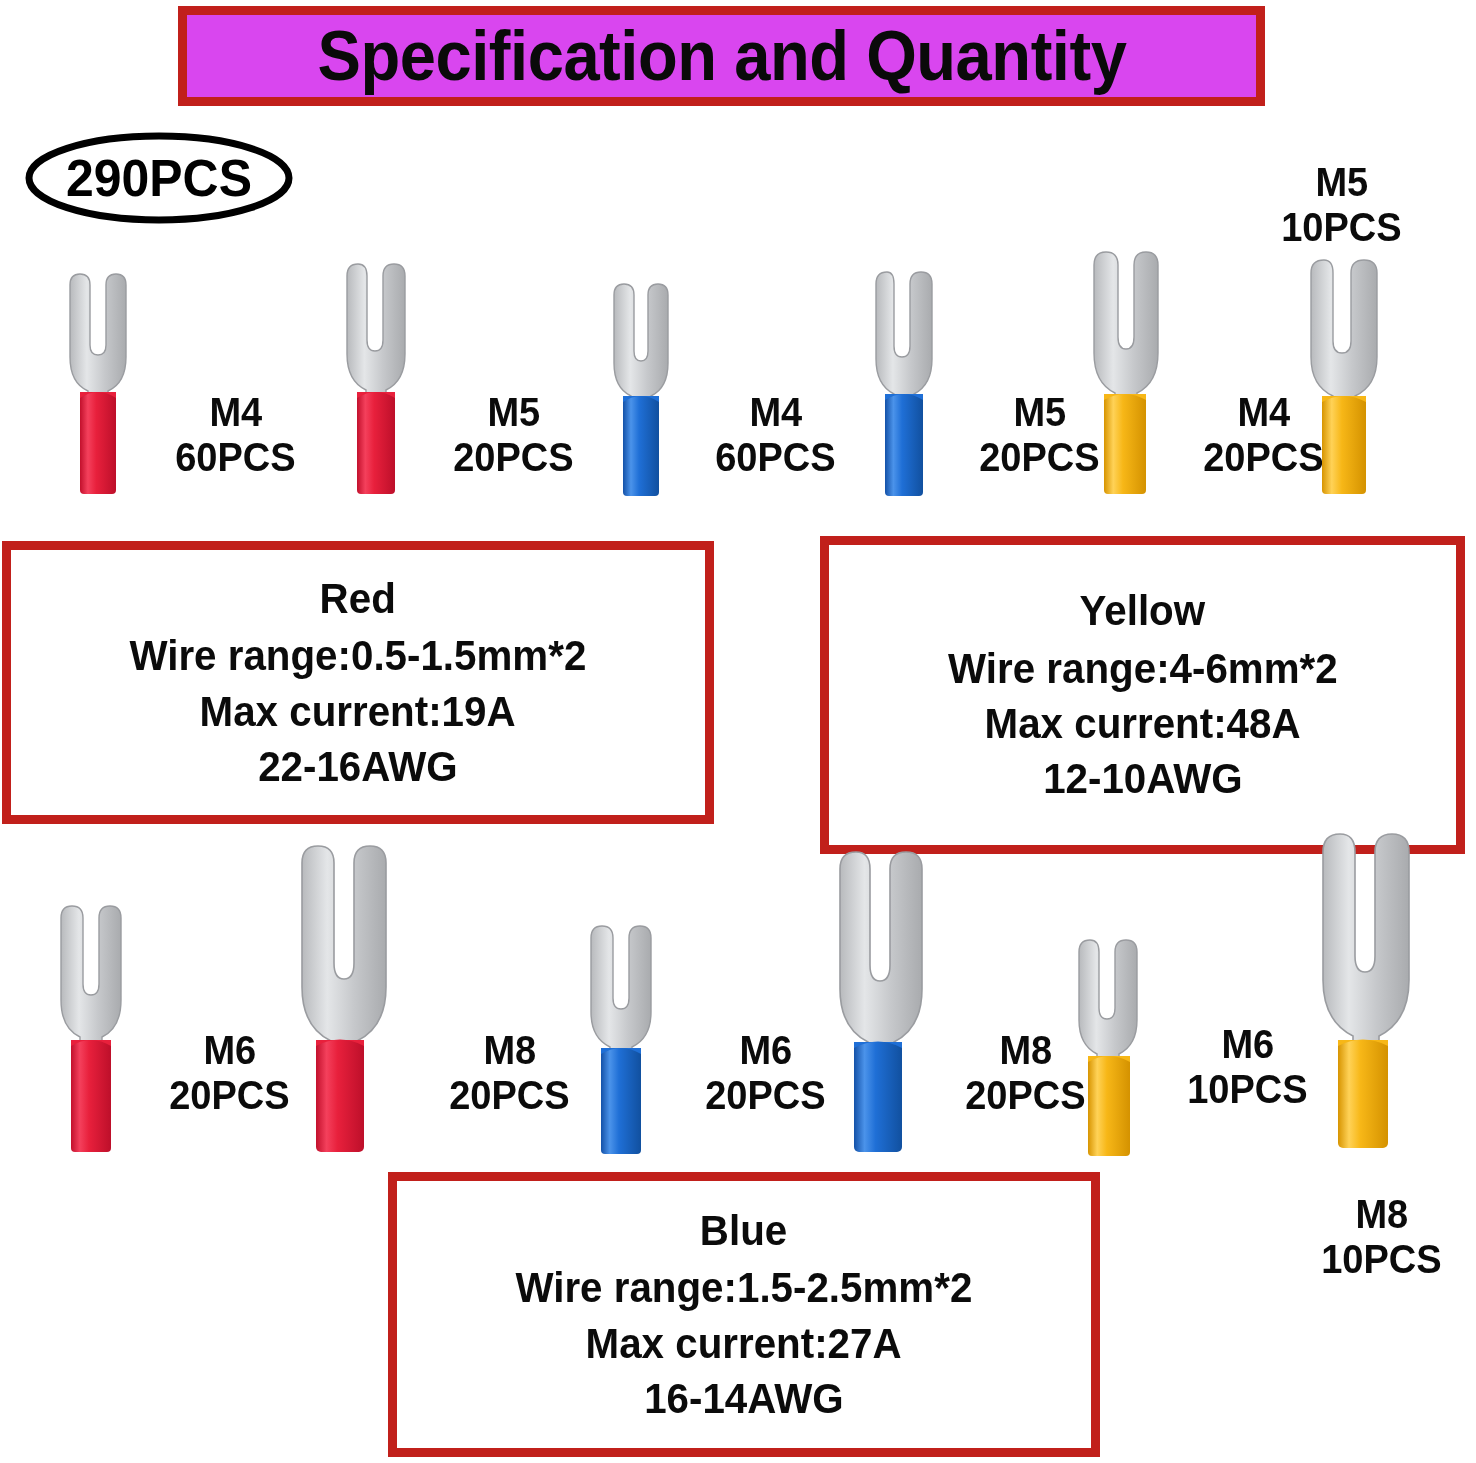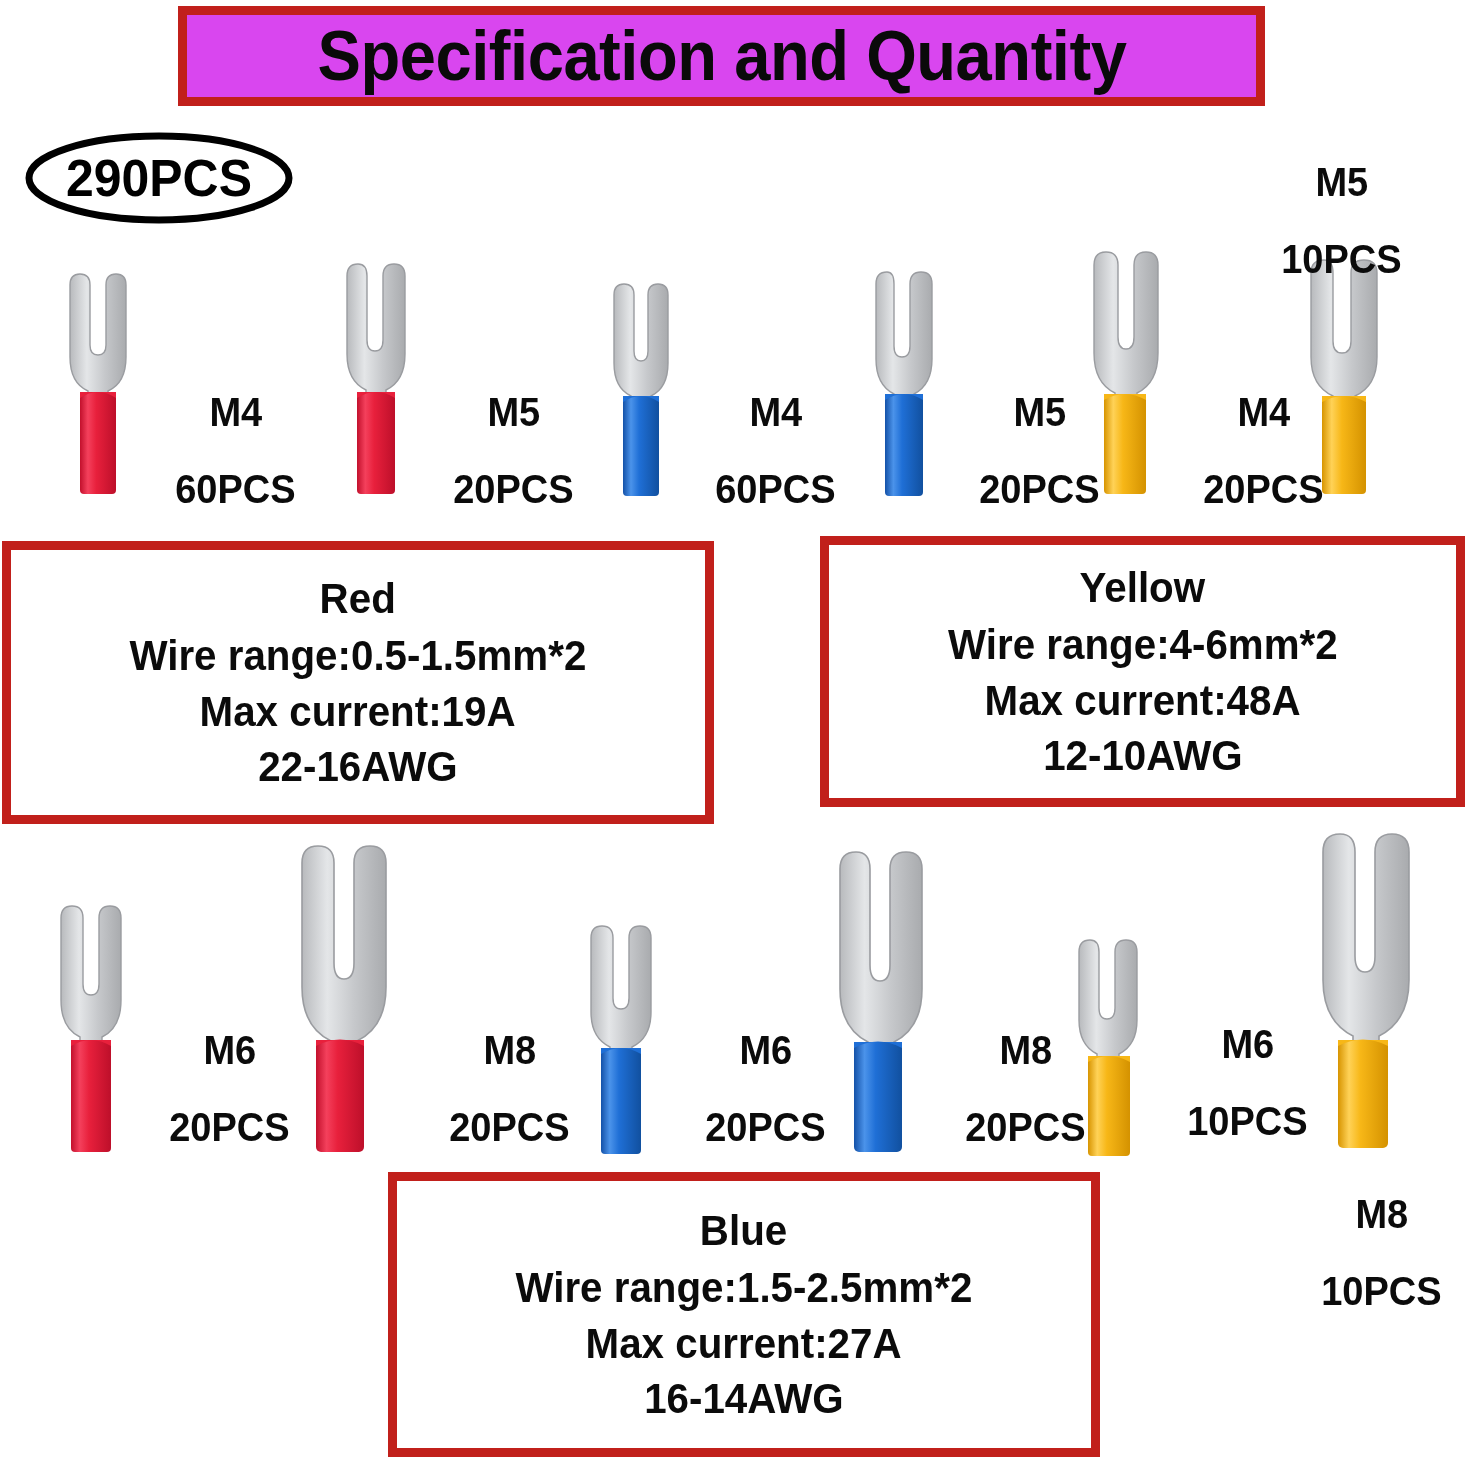--- a/index.html
+++ b/index.html
@@ -82,38 +82,37 @@
     font-weight: bold;
     color: #0b0b0b;
     line-height: 1.32;
     white-space: nowrap;
     text-align: center;
     transform: scaleX(0.96);
   }
   .spec-line.head { margin-bottom: 2px; }
 
   #box-red    { left: 2px;   top: 541px;  width: 712px; height: 283px; }
-  #box-yellow { left: 820px; top: 536px;  width: 645px; height: 271px; }
+  #box-yellow { left: 820px; top: 536px;  width: 645px; height: 318px; }
   #box-blue   { left: 388px; top: 1172px; width: 712px; height: 285px; }
 
   
   .terminal {
     position: absolute;
   }
   .terminal svg { display: block; }
 
   
   .tlabel {
     position: absolute;
     display: flex;
     flex-direction: column;
     align-items: center;
     line-height: 1.12;
     white-space: nowrap;
-    gap: 32px;
   }
   .tlabel span {
     font-size: 40px;
     font-weight: bold;
     color: #0b0b0b;
     transform: scaleX(0.95);
   }
 </style>
 </head>
 <body>

